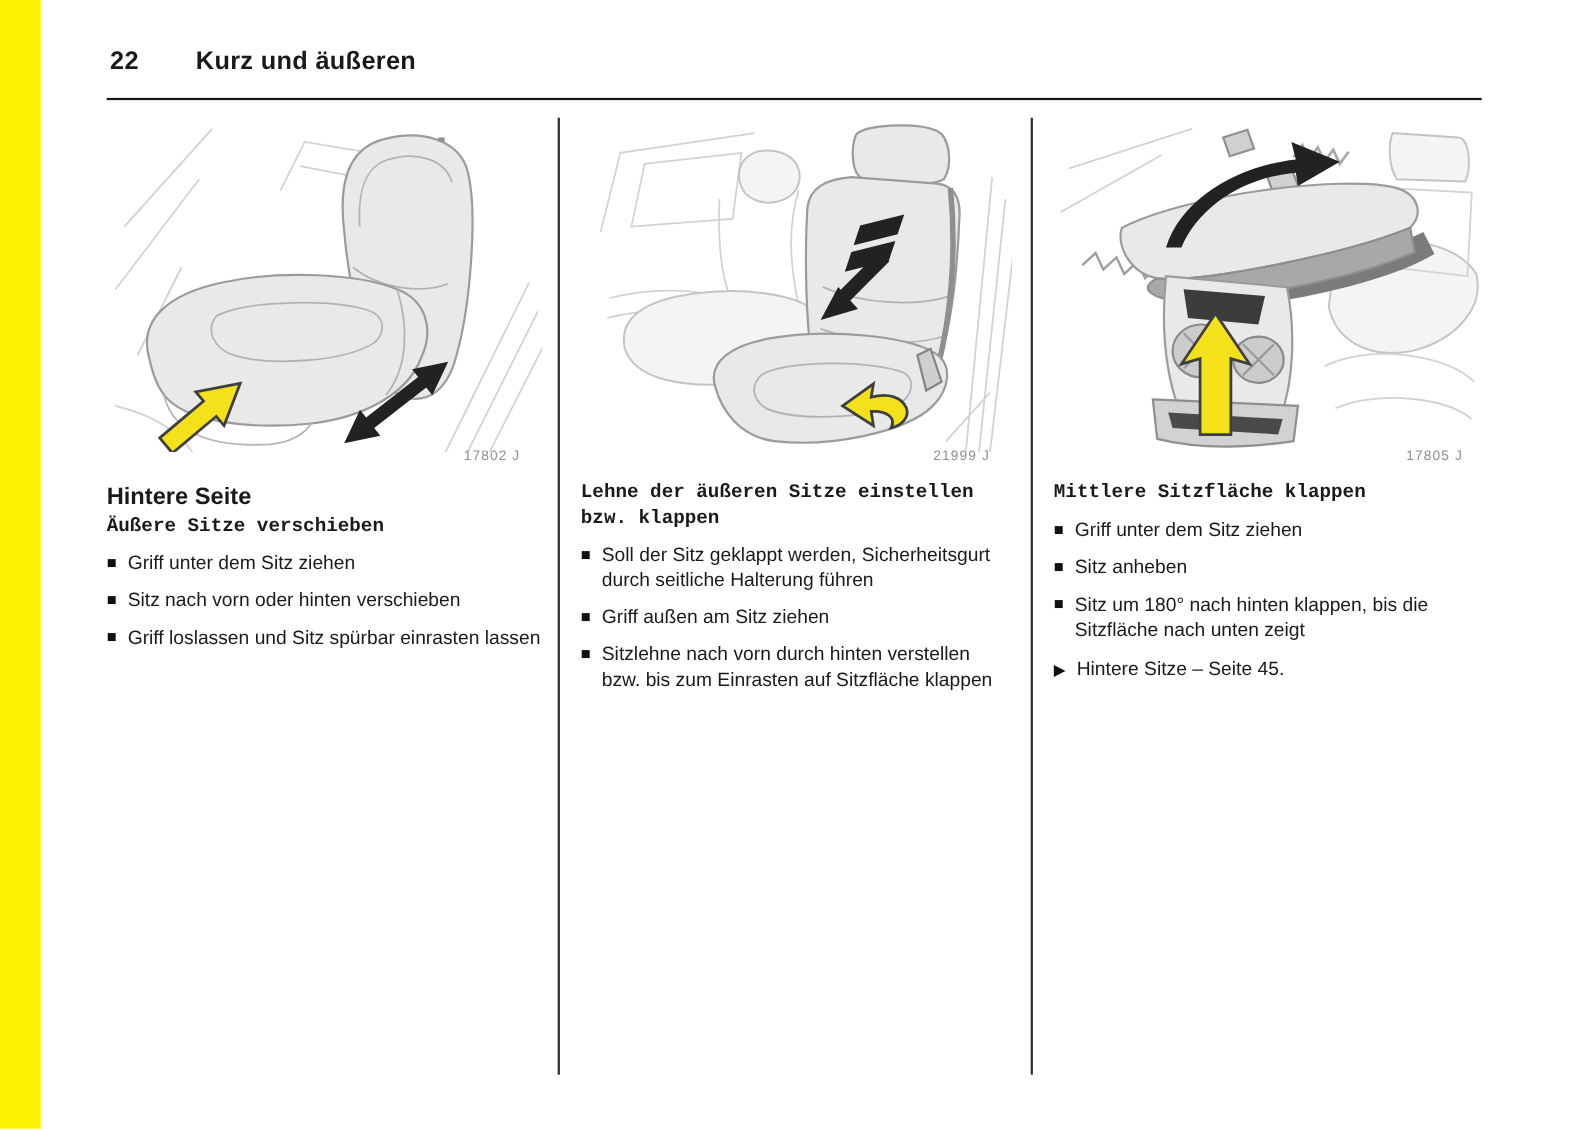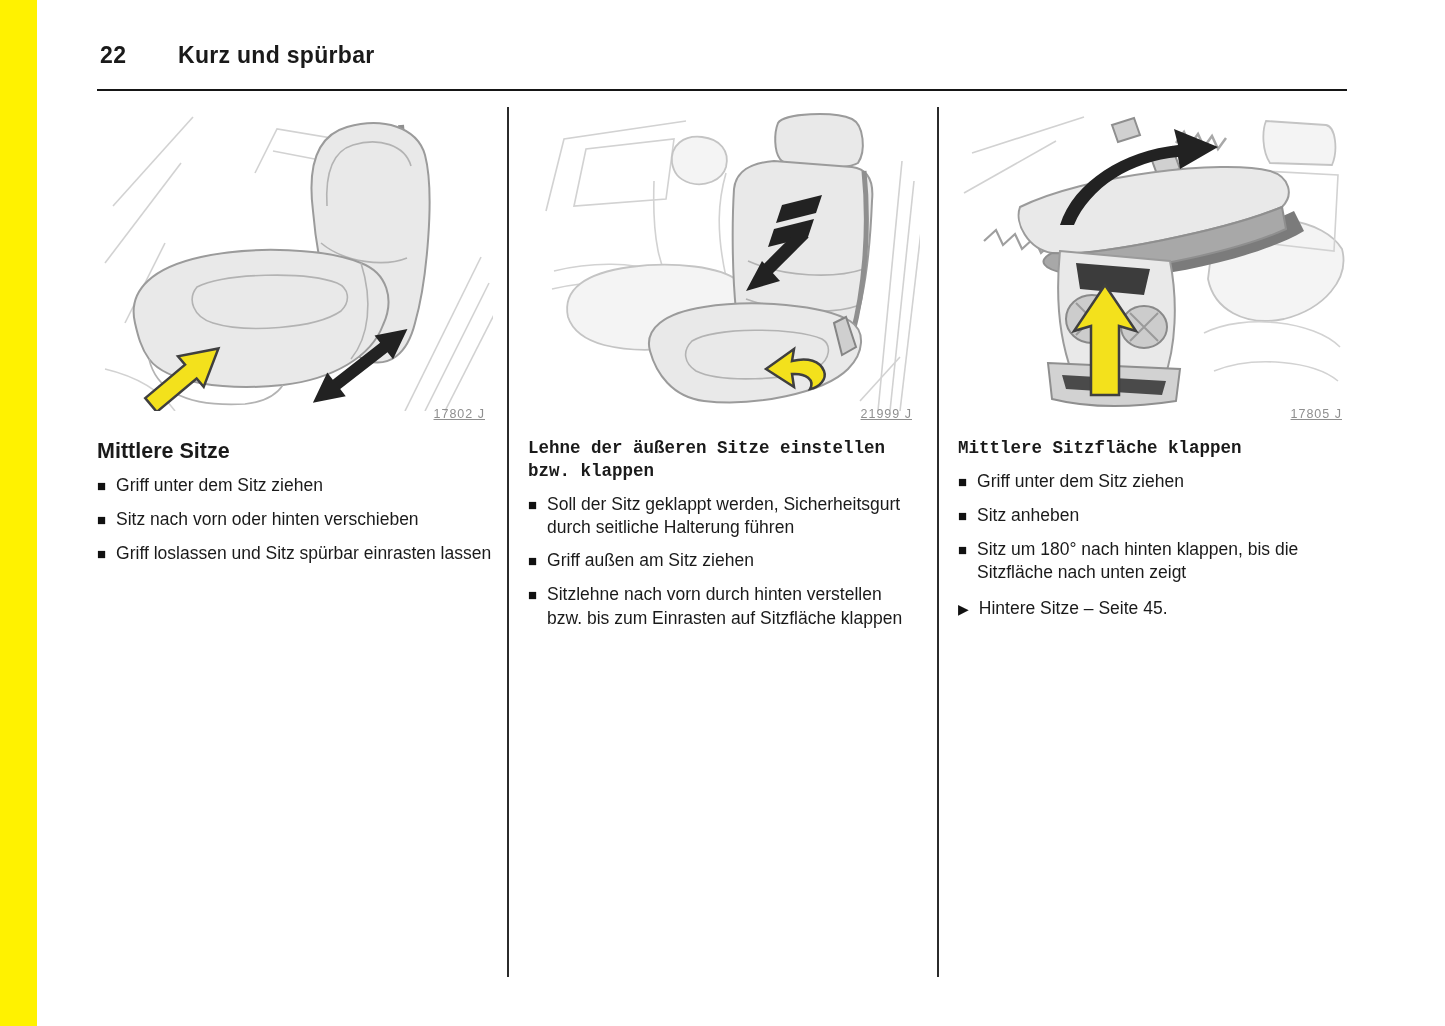--- a/index.html
+++ b/index.html
@@ -17,21 +17,21 @@
   
   .col{position:absolute;top:107px;}
   .col1{left:97px;width:396px;}
   .col2{left:528px;width:392px;}
   .col3{left:958px;width:392px;}
   .vdiv{position:absolute;top:107px;width:2px;height:870px;background:#2b2b2b;}
   .vdiv1{left:507px;} .vdiv2{left:937px;}
 
   figure{margin:0;position:relative;width:100%;height:318px;}
   figure svg{position:absolute;left:0;top:4px;width:100%;height:300px;}
-  .fig-caption{position:absolute;right:8px;bottom:4px;font-size:12.5px;color:#8f8f8f;letter-spacing:1px;text-decoration:underline;}
+  .fig-caption{position:absolute;right:20px;bottom:4px;font-size:12.5px;color:#8f8f8f;letter-spacing:1px;}
 
   .title-lg{margin:14px 0 2px 0;font-size:21.5px;font-weight:bold;line-height:1.15;}
   .title-md{margin:12px 0 4px 0;font-size:17.5px;font-weight:bold;line-height:1.3;font-family:Liberation Mono, monospace;}
   .col1 .title-md{margin-top:4px;}
 
   ul.blist{list-style:none;margin:10px 0 0 0;padding:0;}
   ul.blist li{display:flex;gap:10px;margin:0 0 10px 0;font-size:17.5px;line-height:1.34;}
   .sq{flex:0 0 auto;font-size:15px;line-height:1.6;color:#111;}
   .ref-line{display:flex;gap:10px;margin-top:12px;font-size:17.5px;line-height:1.34;}
   .tri{flex:0 0 auto;font-size:14px;line-height:1.75;color:#111;}
@@ -43,21 +43,21 @@
   .ill-dark{fill:#222222;stroke:none;}
 </style>
 </head>
 <body>
 
 <div class="page">
 
   <div class="edge-bar" style="background:#FFF200"></div>
 
   <span class="hdr-num">22</span>
-  <span class="hdr-title">Kurz und spürbar</span>
+  <span class="hdr-title">Kurz und äußeren</span>
   <div class="hdr-rule"></div>
 
   <div class="vdiv vdiv1"></div>
   <div class="vdiv vdiv2"></div>
 
   <section class="col col1">
     <figure>
       <svg viewBox="0 0 380 300" aria-hidden="true">
         <path class="ill-line" d="M8,95 L88,6"></path>
         <path class="ill-line" d="M0,152 L76,52"></path>
@@ -79,21 +79,22 @@
         <path class="ill-mid" d="M256,152 C268,190 264,226 246,248"></path>
         <g transform="translate(46,294) rotate(-40)">
           <path d="M0,-9 L52,-9 L52,-20 L88,0 L52,20 L52,9 L0,9 Z" fill="#F3E11C" stroke="#3f3f3f" stroke-width="2.5"></path>
         </g>
         <g transform="translate(200,298) rotate(-38)">
           <path class="ill-dark" d="M10,0 L40,-15 L40,-6 L100,-6 L100,-15 L130,0 L100,15 L100,6 L40,6 L40,15 Z"></path>
         </g>
       </svg>
       <figcaption class="fig-caption" style="color: rgb(143, 143, 143);">17802 J</figcaption>
     </figure>
-    <h2 class="title-lg">Mittlere Sitze</h2>
+    <h2 class="title-lg">Hintere Seite</h2>
+    <h3 class="title-md">Äußere Sitze verschieben</h3>
     <ul class="blist">
       <li>
           <span class="sq">■</span>
           <span>Griff unter dem Sitz ziehen</span>
         </li>
       <li>
           <span class="sq">■</span>
           <span>Sitz nach vorn oder hinten verschieben</span>
         </li>
       <li>

